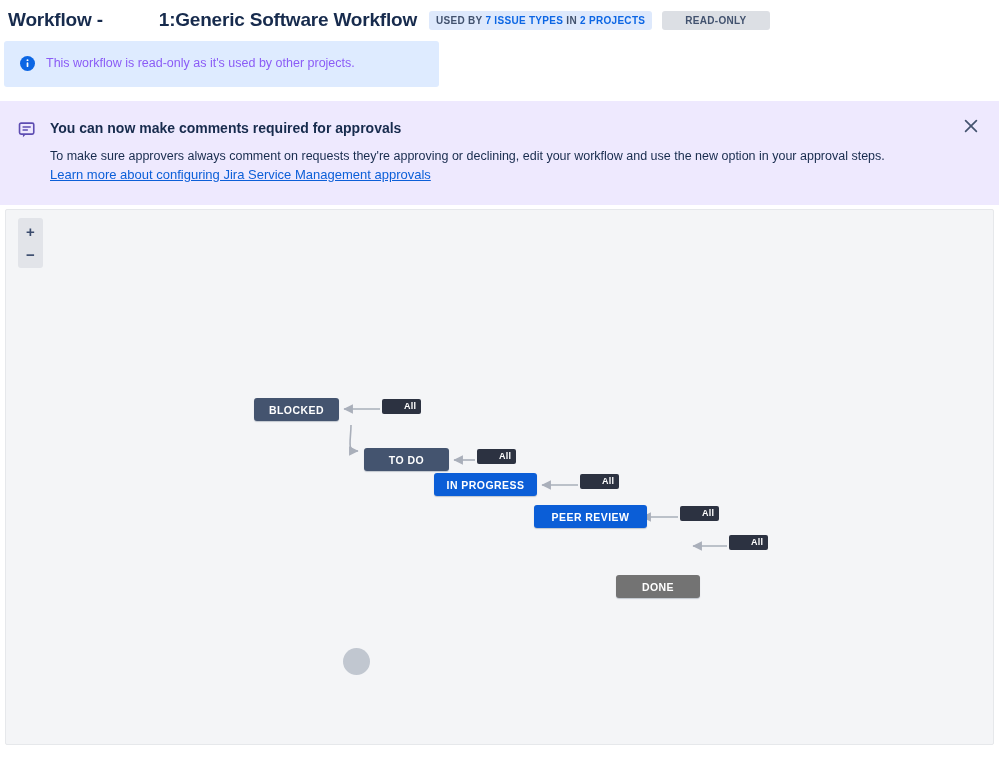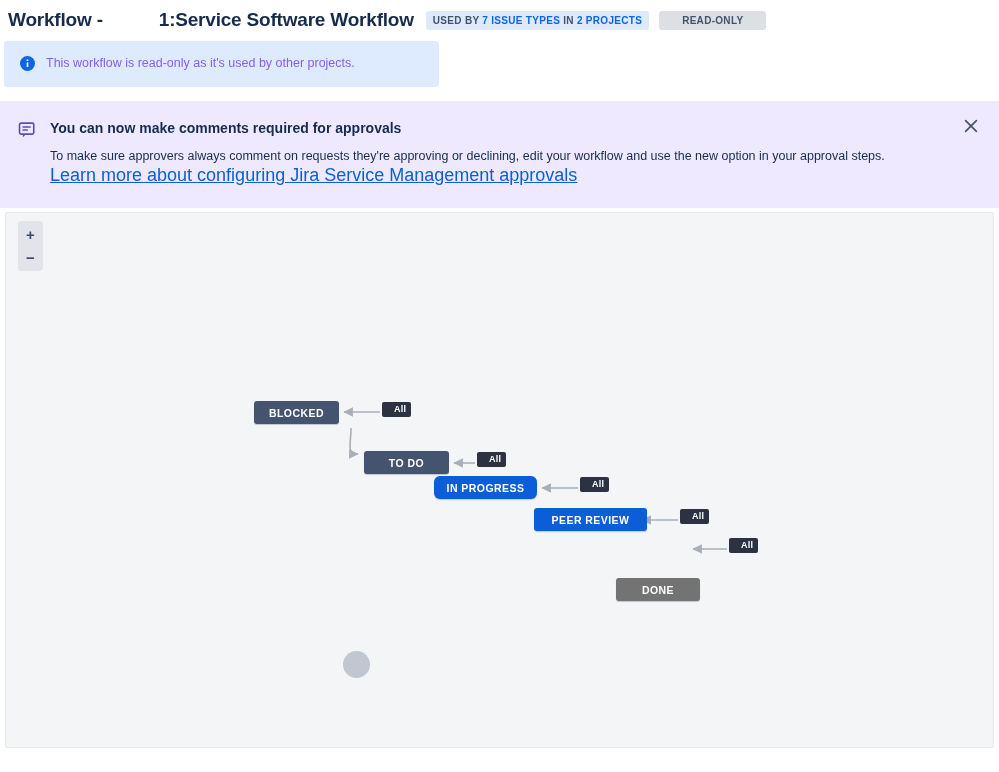--- a/index.html
+++ b/index.html
@@ -102,21 +102,21 @@
   }
   .announce-desc {
     margin-top: 9px;
     font-size: 12.5px;
     line-height: 18px;
     color: #172B4D;
   }
   .announce-link {
     display: inline-block;
     margin-top: 0;
-    font-size: 18px;
+    font-size: 13px;
     color: #0C5FD8;
     text-decoration: underline;
     cursor: pointer;
   }
   .announce-close {
     position: absolute;
     top: 12px; right: 14px;
     width: 28px; height: 28px;
     display: flex; align-items: center; justify-content: center;
     cursor: pointer;
@@ -188,32 +188,32 @@
     background: #C1C7D0;
     cursor: pointer;
   }
   .tlabel {
     position: absolute;
     background: #2C3241;
     color: #FFFFFF;
     font-size: 9px;
     font-weight: 700;
     letter-spacing: 0.2px;
-    padding: 2px 5px 3px 12px;
+    padding: 2px 5px 3px 22px;
     border-radius: 2px;
     line-height: 10px;
     cursor: pointer;
   }
 </style>
 </head>
 <body>
 
 <div class="header">
   <span class="header-prefix">Workflow -</span>
-  <span class="header-title">1:Service Software Workflow</span>
+  <span class="header-title">1:Generic Software Workflow</span>
 
   <span class="usage-badge"><span>USED BY </span><span class="hl">7 ISSUE TYPES</span><span> IN </span><span class="hl">2 PROJECTS</span></span>
 
   <span class="readonly-badge">READ-ONLY</span>
 </div>
 
 <div class="info-banner">
   <span class="info-icon">
     <svg width="15" height="15" viewBox="0 0 16 16">
       <circle cx="8" cy="8" r="8" fill="#0C66E4"></circle>
@@ -273,21 +273,21 @@
       <line x1="469" y1="250" x2="448" y2="250" stroke="#A9AFBA" stroke-width="1.6" marker-end="url(#ah)"></line>
       <line x1="572" y1="275" x2="536" y2="275" stroke="#A9AFBA" stroke-width="1.6" marker-end="url(#ah)"></line>
       <line x1="672" y1="307" x2="636" y2="307" stroke="#A9AFBA" stroke-width="1.6" marker-end="url(#ah)"></line>
       <line x1="721" y1="336" x2="687" y2="336" stroke="#A9AFBA" stroke-width="1.6" marker-end="url(#ah)"></line>
     </svg>
 
     <div class="start-circle" style="left:337px; top:438px;"></div>
 
     <div class="node" style="left:248px; top:188px; width:85px; background:#44546F;">BLOCKED</div>
     <div class="node" style="left:358px; top:238px; width:85px; background:#44546F;">TO DO</div>
-    <div class="node" style="left:428px; top:263px; width:103px; background:#0B5ED7;border-radius:6px;">IN PROGRESS</div>
+    <div class="node" style="left:428px; top:263px; width:103px; background:#0B5ED7;">IN PROGRESS</div>
     <div class="node" style="left:528px; top:295px; width:113px; background:#0B5ED7;">PEER REVIEW</div>
     <div class="node" style="left:610px; top:324px; width:84px; background:#737373;margin-top:41px;">DONE</div>
 
     <div class="tlabel" style="left:376px; top:189px;">All</div>
     <div class="tlabel" style="left:471px; top:239px;">All</div>
     <div class="tlabel" style="left:574px; top:264px;">All</div>
     <div class="tlabel" style="left:674px; top:296px;">All</div>
     <div class="tlabel" style="left:723px; top:325px;">All</div>
   </div>
 </div>

